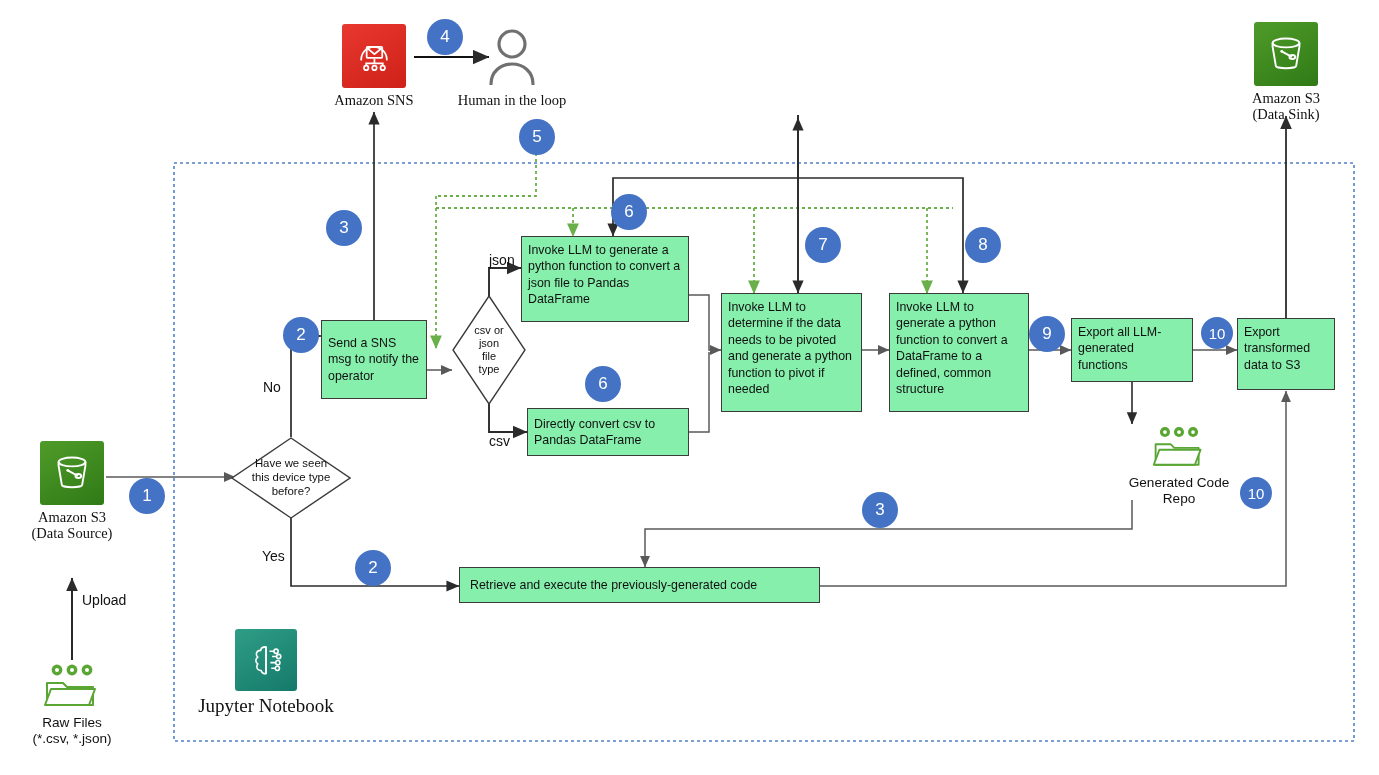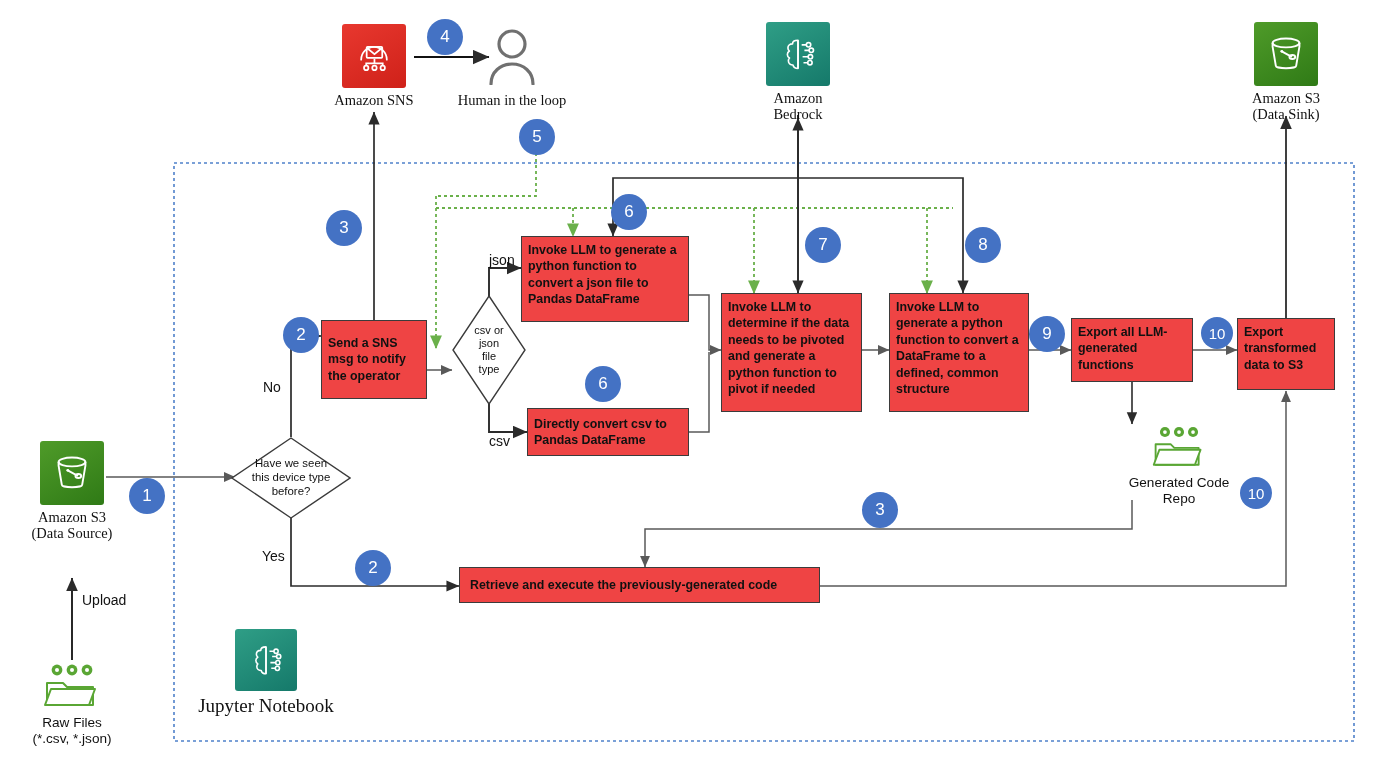--- a/index.html
+++ b/index.html
@@ -9,22 +9,22 @@
 
   
   .svc{position:absolute;text-align:center;}
   .svc .tile{width:64px;height:64px;border-radius:3px;margin:0 auto;display:flex;align-items:center;justify-content:center;}
   .svc .cap{margin-top:4px;font-size:14.5px;color:#111;line-height:1.12;white-space:pre-line;font-family:Liberation Serif, serif;}
   .tile.s3{background:linear-gradient(150deg,#4f9b29 0%,#2f7a16 100%);}
   .tile.sns{background:linear-gradient(150deg,#e8382f 0%,#cf2119 100%);}
   .tile.bedrock{background:linear-gradient(150deg,#2f9e86 0%,#15796a 100%);}
 
   
-  .pbox{position:absolute;box-sizing:border-box;border:1.4px solid #3b3b3b;background:#ef4444;
-        font-size:12.4px;line-height:1.32;color:#111;padding:5px 6px;font-weight:bold;}
+  .pbox{position:absolute;box-sizing:border-box;border:1.4px solid #3b3b3b;background:#86efac;
+        font-size:12.4px;line-height:1.32;color:#111;padding:5px 6px;}
   .pbox.center{display:flex;align-items:center;}
 
   
   .diamond{position:absolute;}
   .diamond .dlabel{position:absolute;left:0;top:0;width:100%;height:100%;
         display:flex;flex-direction:column;align-items:center;justify-content:center;
         font-size:11.4px;line-height:1.2;color:#111;text-align:center;}
 
   
   .badge{position:absolute;width:36px;height:36px;border-radius:50%;
@@ -132,34 +132,20 @@
   <div class="svc" style="left:442px;top:24px;width:140px;">
     <div class="tile" style="background:transparent;">
       <svg width="54" height="58" viewBox="0 0 54 58" fill="none" stroke="#707070" stroke-width="3.2">
         <circle cx="27" cy="17" r="13"></circle>
         <path d="M6 57c0-12 9.4-20 21-20s21 8 21 20" stroke-linecap="round"></path>
       </svg>
     </div>
     <div class="cap">Human in the loop</div>
   </div>
 
-  <div class="svc" style="left:750px;top:22px;width:96px;">
-    <div class="tile bedrock">
-      <svg width="44" height="44" viewBox="0 0 48 48" fill="none" stroke="#fff" stroke-width="1.8" stroke-linejoin="round">
-        <path d="M24 9c-4 0-6 2-6 4-3 0-5 2-5 4.5 0 1.5.6 2.6 1.6 3.3-1.4.8-2.2 2.2-2.2 3.8 0 1.7.9 3.1 2.3 3.8-.8.8-1.2 1.9-1.2 3 0 2.6 2.2 4.6 5 4.6.5 2.2 2.8 3.8 5.5 3.8V9z"></path>
-        <path d="M24 9v30.8"></path>
-        <path d="M28 14h5.5M31 20h5.5M29 27h6.5M30 33.5h5"></path>
-        <circle cx="35.5" cy="14" r="2.4"></circle>
-          <circle cx="38.5" cy="20" r="2.4"></circle>
-        <circle cx="37.5" cy="27" r="2.4"></circle>
-          <circle cx="37" cy="33.5" r="2.4"></circle>
-      </svg>
-    </div>
-    <div class="cap">Amazon Bedrock</div>
-  </div>
 
   <div class="svc" style="left:1238px;top:22px;width:96px;">
     <div class="tile s3">
       <svg width="46" height="46" viewBox="0 0 48 48" fill="none" stroke="#fff" stroke-width="2" stroke-linejoin="round">
         <ellipse cx="24" cy="12.5" rx="14" ry="4.6"></ellipse>
         <path d="M10 12.5v3.8l3.4 20c.2 1.4 5 2.6 10.6 2.6s10.4-1.2 10.6-2.6l3.4-20v-3.8"></path>
         <path d="M20 21.5l9.6 5.2" stroke-linecap="round"></path>
         <circle cx="19.6" cy="21.2" r="1.5" fill="#fff" stroke="none"></circle>
         <ellipse cx="30.6" cy="27.2" rx="3" ry="2.1"></ellipse>
       </svg>

